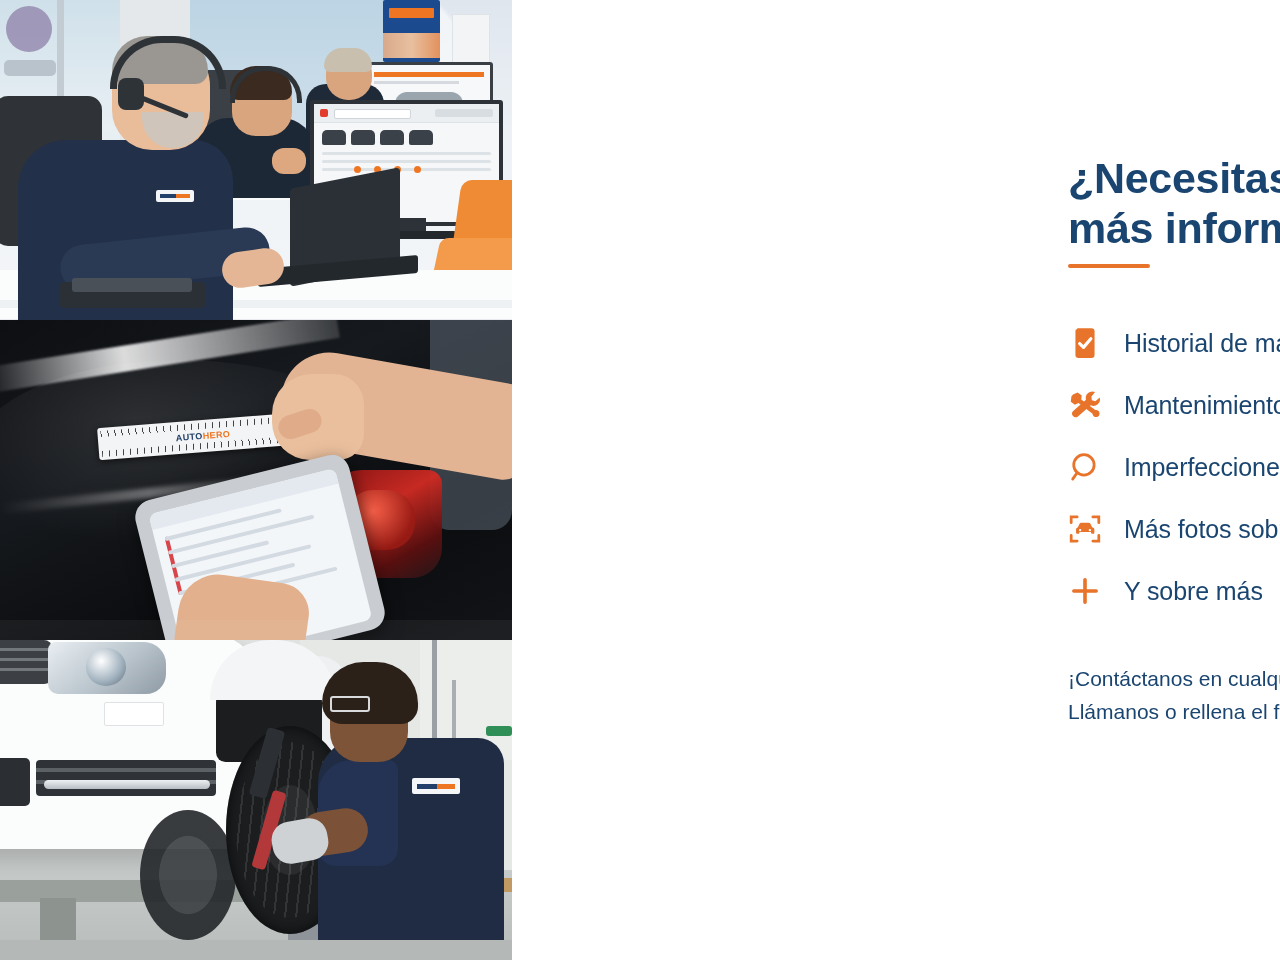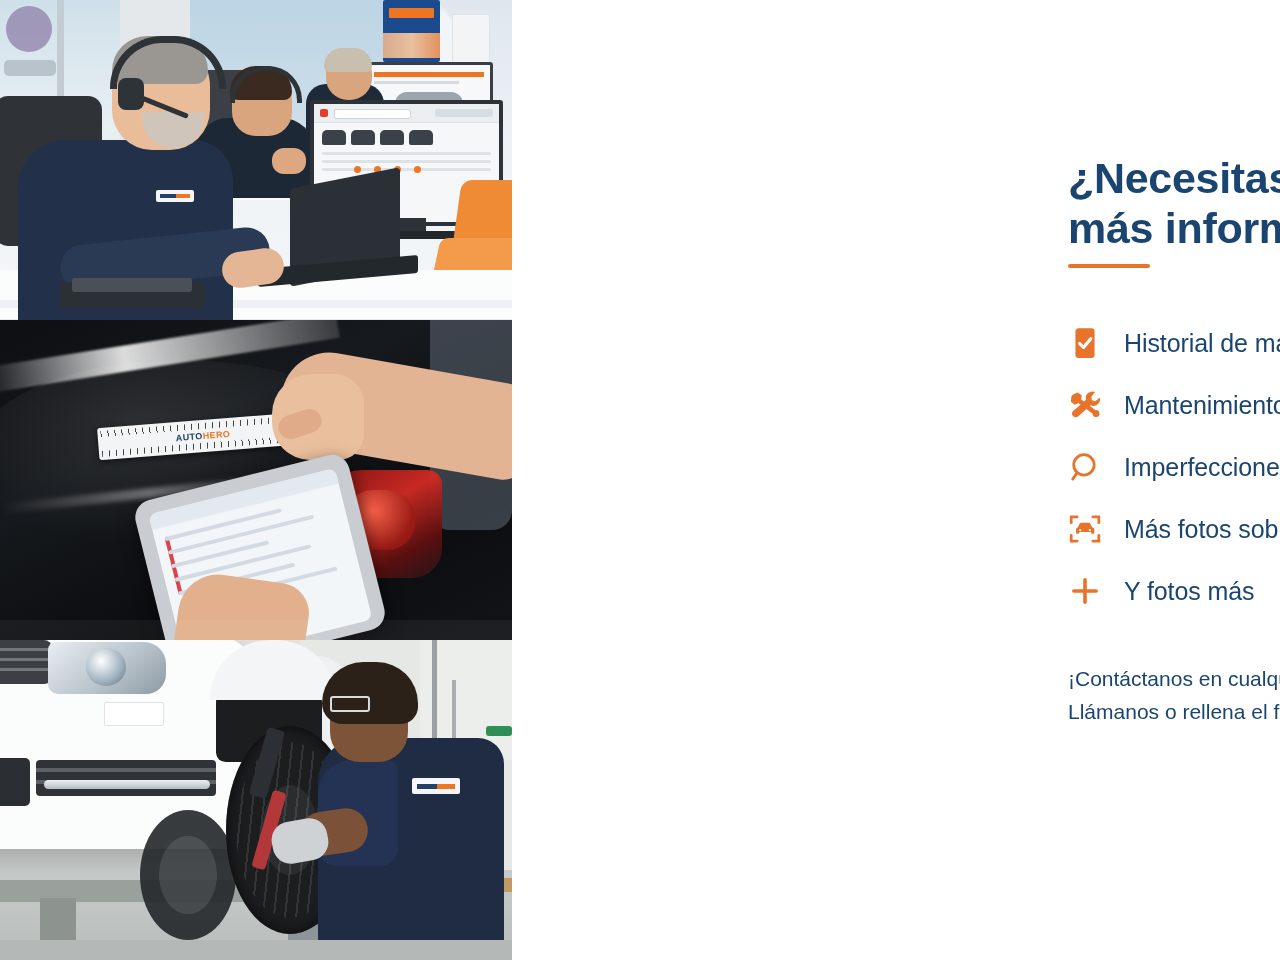--- a/index.html
+++ b/index.html
@@ -423,21 +423,21 @@
         </span>
         <span class="lbl">Más fotos sobre el coche</span>
       </div>
 
       <div class="feature">
         <span class="ico">
           <svg viewBox="0 0 32 32" aria-hidden="true">
             <path fill="none" stroke="#E8732A" stroke-width="3.4" stroke-linecap="round" d="M16 5.5v21M5.5 16h21"></path>
           </svg>
         </span>
-        <span class="lbl">Y fotos más</span>
+        <span class="lbl">Y sobre más</span>
       </div>
     </div>
 
     <p class="para">
       <span>¡Contáctanos en cualquier momento para más información!</span>
       <span>Llámanos o rellena el formulario de contacto.</span>
     </p>
 
   </div>
 </div>

